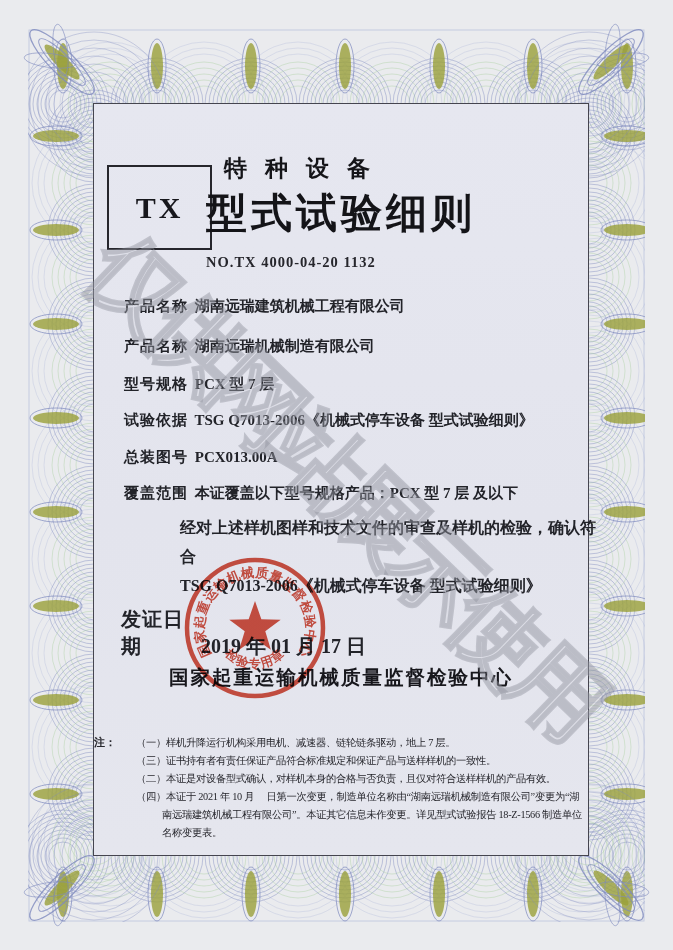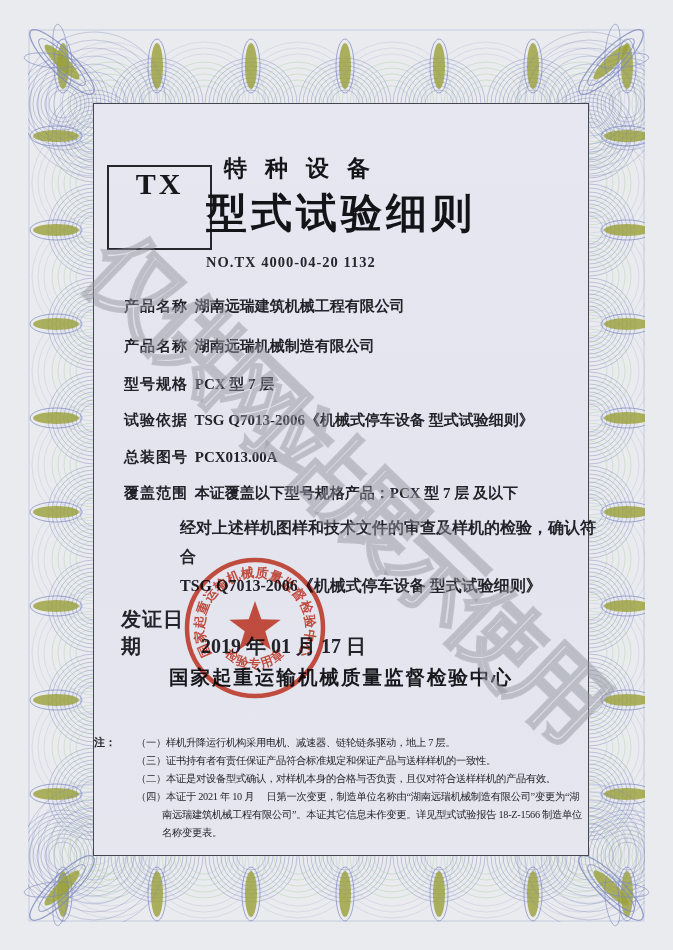--- a/index.html
+++ b/index.html
@@ -5,21 +5,21 @@
   html,body{margin:0;padding:0;width:673px;height:950px;overflow:hidden;
     background:#edeef0;font-family:"Liberation Serif","DejaVu Serif",serif;}
   .sheet{position:relative;width:673px;height:950px;background:#eaebee;}
   
   #guilloche{position:absolute;left:0;top:0;z-index:1;}
   
   .panel{position:absolute;left:93px;top:103px;width:496px;height:753px;
     background:linear-gradient(180deg,#e6e7f0 0%,#e3e4ed 55%,#e5e6ee 100%);
     border:1.5px solid #45454f;z-index:2;box-sizing:border-box;}
   .tx-box{position:absolute;left:13px;top:61px;width:101px;height:81px;
-    border:2px solid #26262c;display:flex;justify-content:center;
+    border:2px solid #26262c;display:flex;align-items:center;justify-content:center;
     font-size:30px;font-weight:bold;letter-spacing:3px;color:#17171c;}
   .title-block{position:absolute;left:112px;top:50px;width:352px;text-align:left;color:#141418;}
   .cert-category{font-size:23px;font-weight:bold;letter-spacing:18px;text-indent:18px;line-height:30px;}
   .cert-title{font-size:41px;font-weight:bold;letter-spacing:4px;line-height:52px;margin-top:3px;white-space:nowrap;}
   .cert-no{font-size:14.5px;font-weight:600;letter-spacing:1px;margin-top:15px;color:#26262c;}
   .field-row{position:absolute;left:30px;font-size:15px;font-weight:600;color:#222329;white-space:nowrap;}
   .field-label{display:inline-block;width:67px;letter-spacing:1px;}
   .confirm-block{position:absolute;left:86px;top:409px;width:420px;font-size:16px;
     font-weight:600;line-height:29px;color:#222329;}
   .date-row{position:absolute;left:27px;top:502px;font-size:20px;font-weight:600;color:#222329;z-index:3;}

